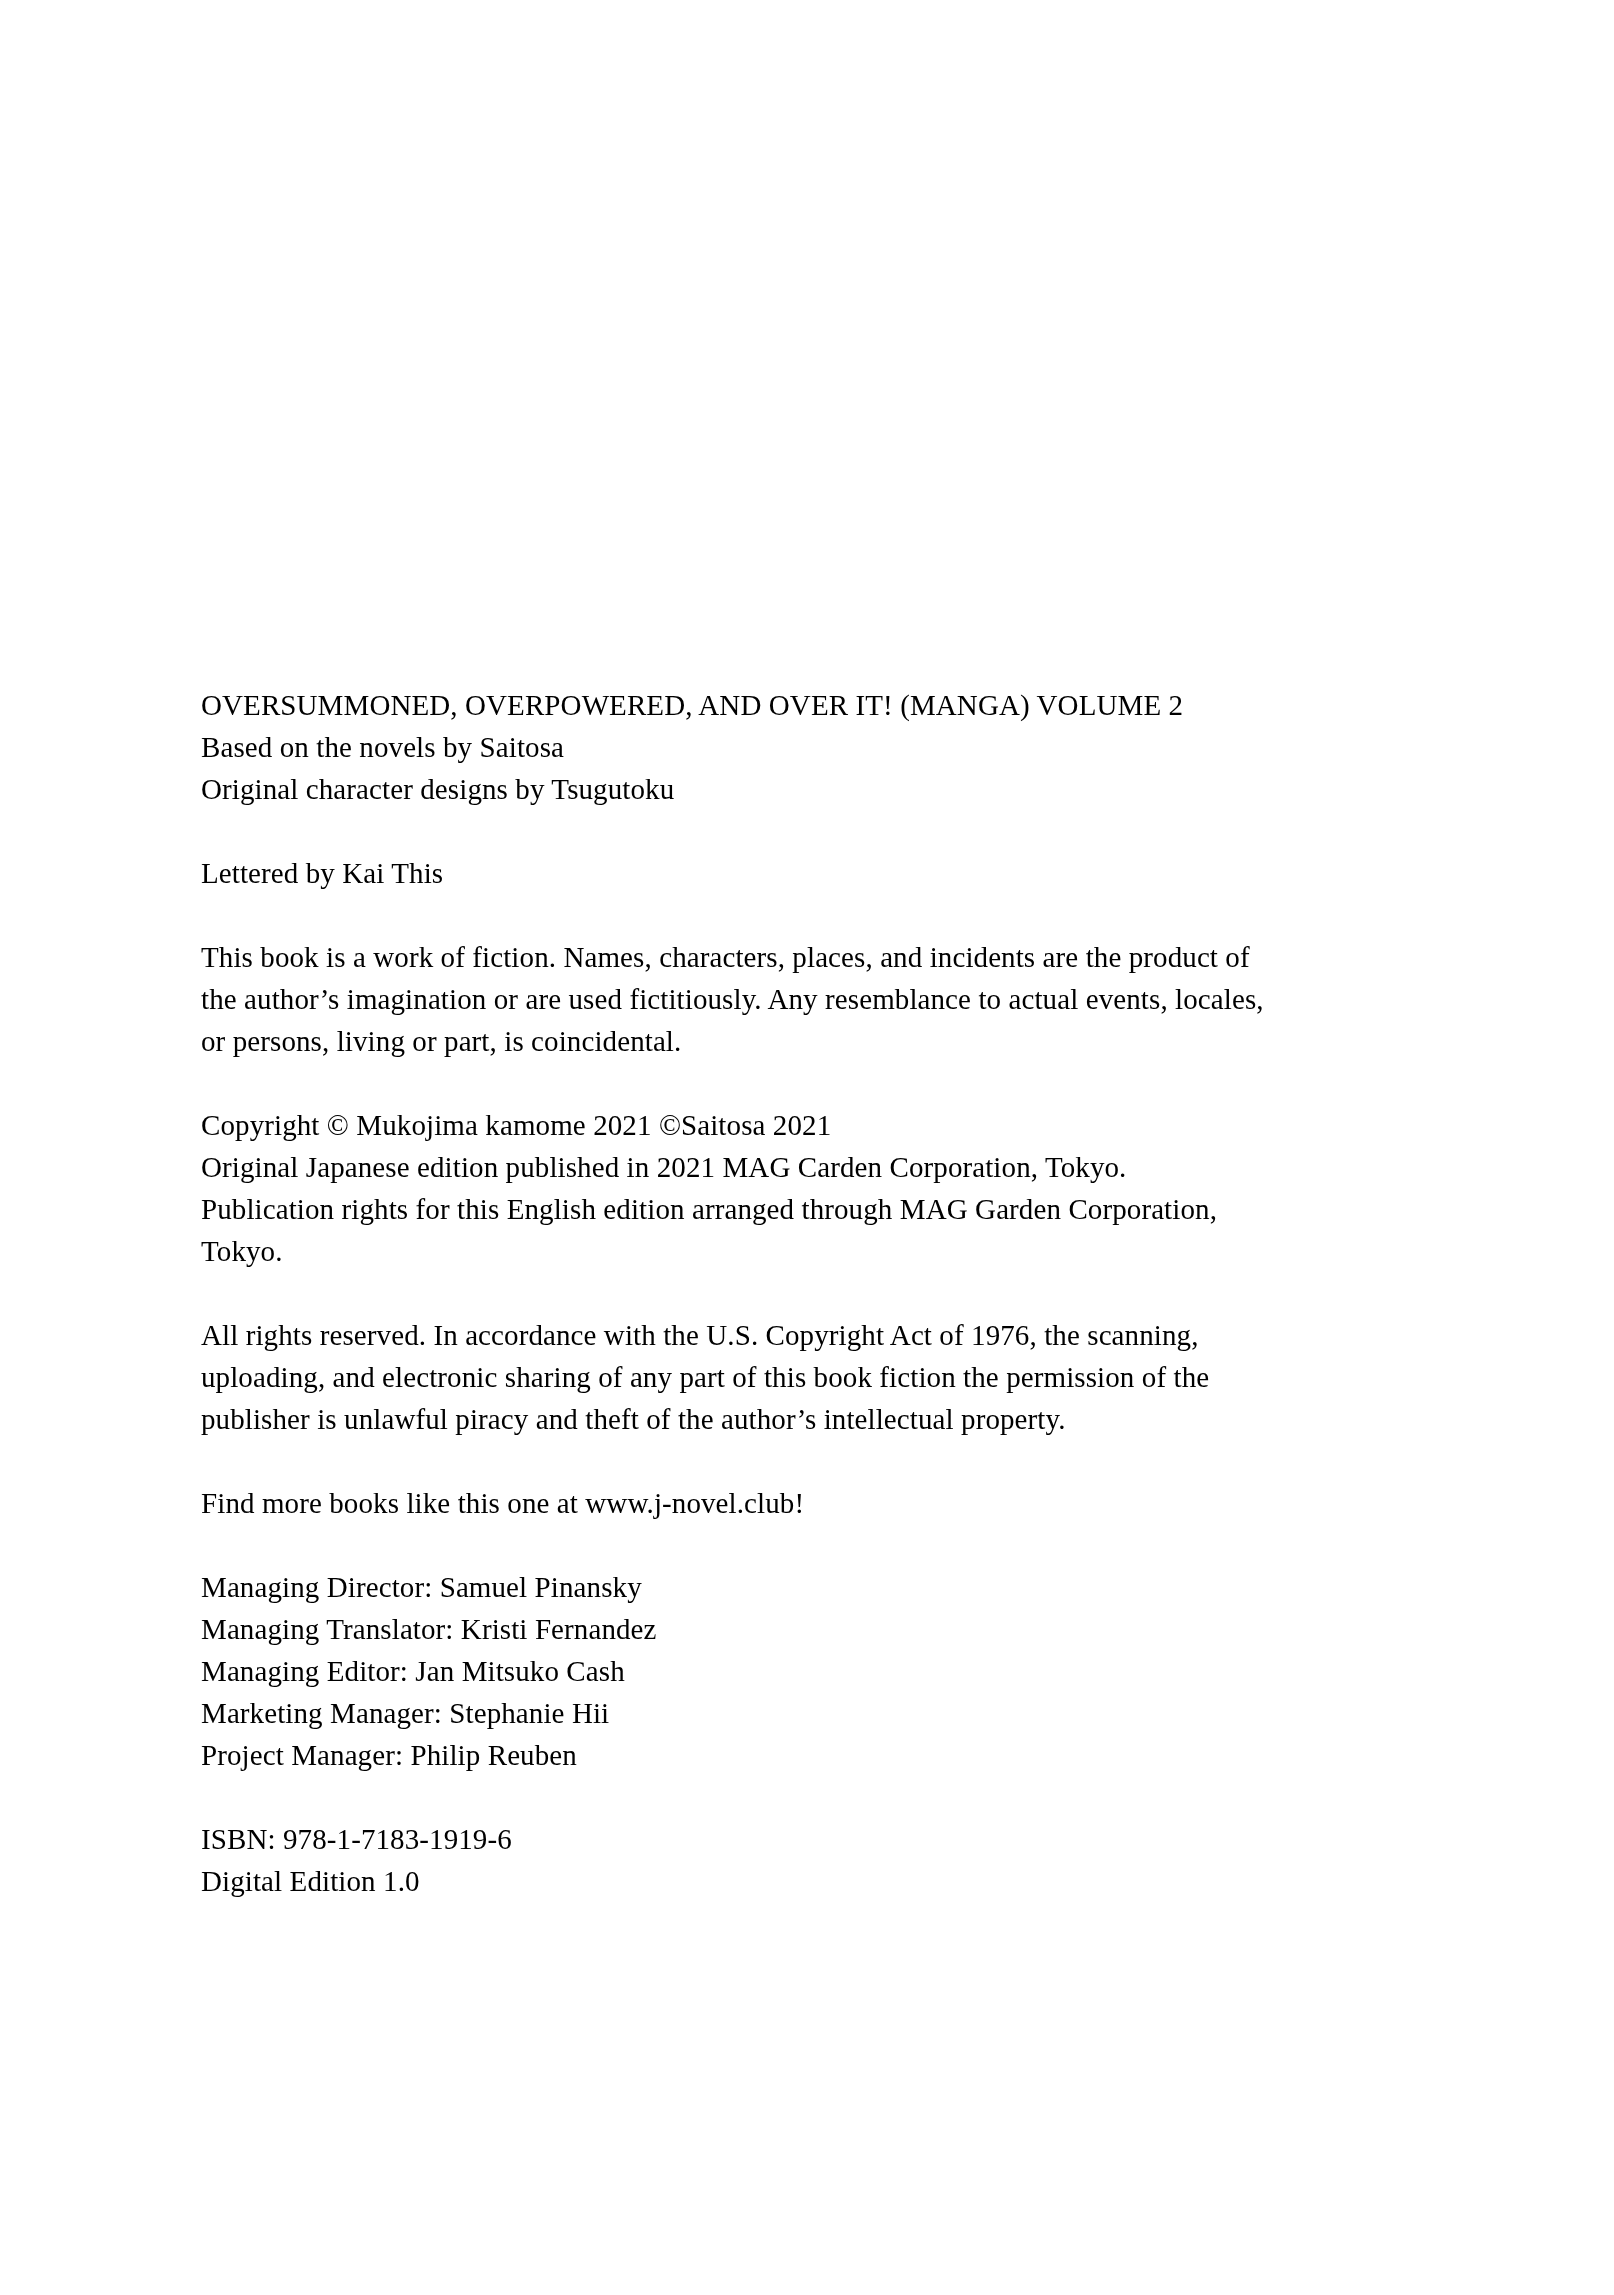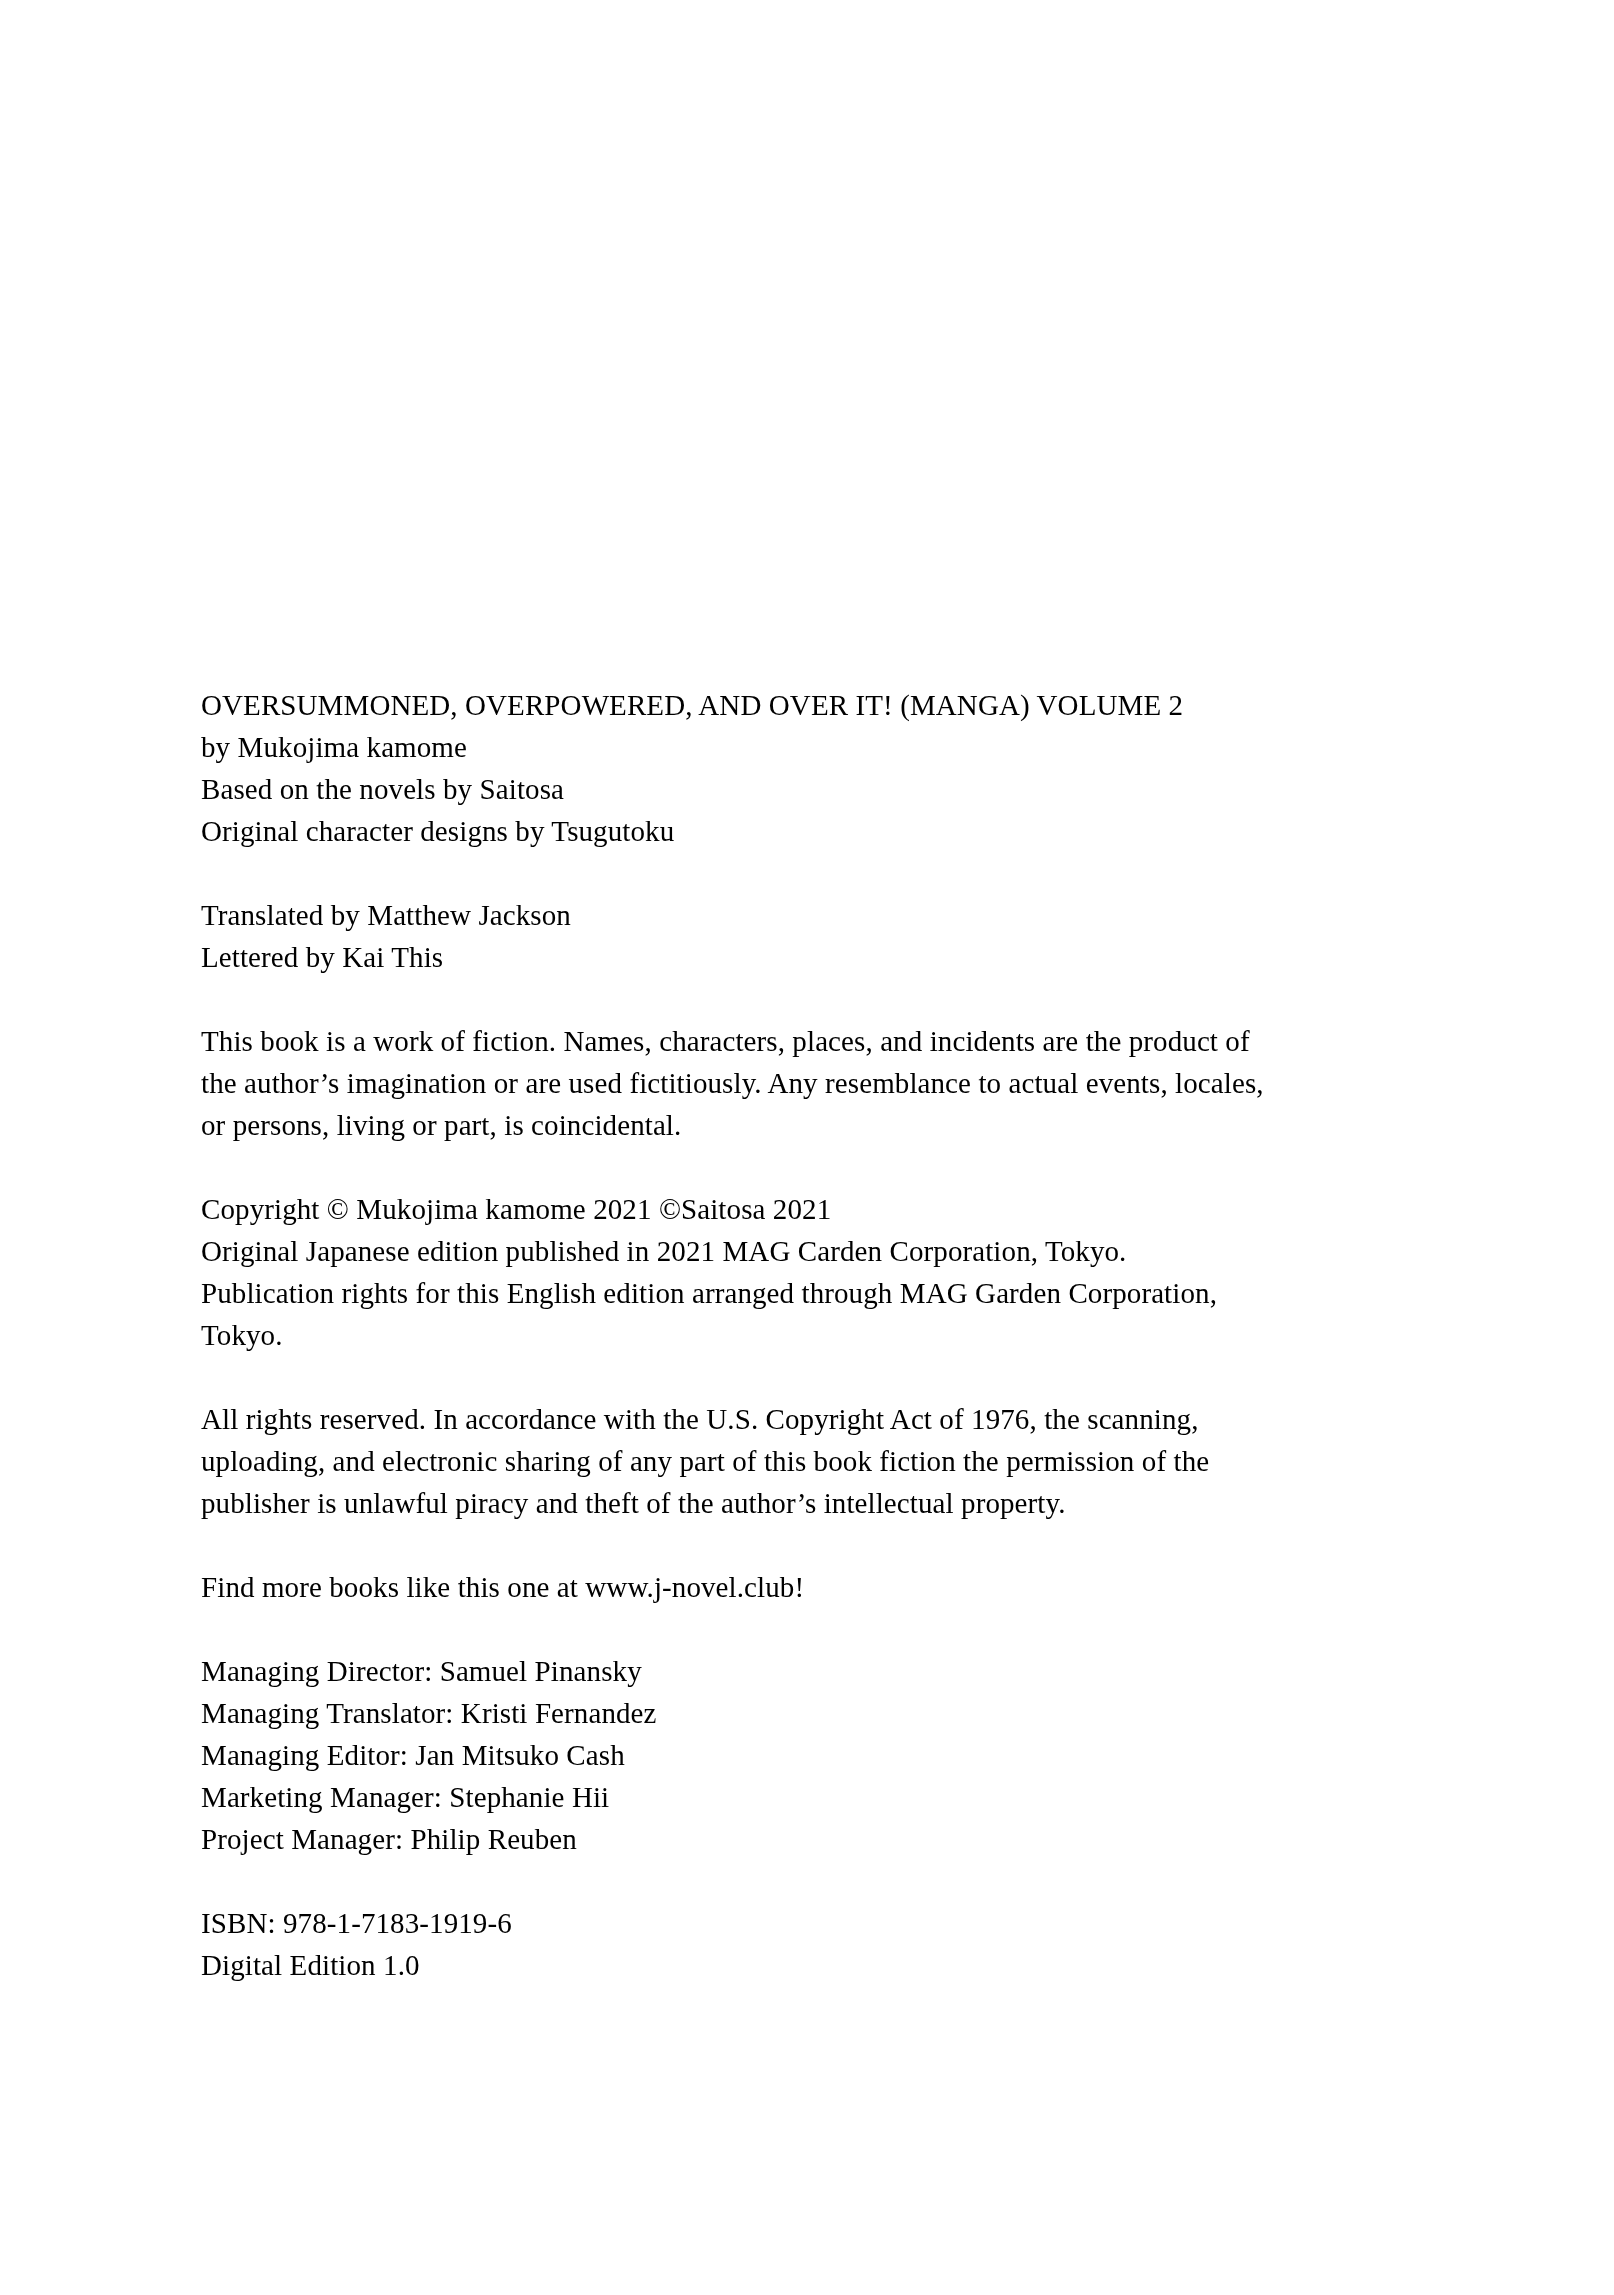--- a/index.html
+++ b/index.html
@@ -36,27 +36,25 @@
     letter-spacing: 0.1px;
   }
 </style>
 </head>
 <body>
 
 <div class="page">
 
   <div class="para">
     <div class="line">OVERSUMMONED, OVERPOWERED, AND OVER IT! (MANGA) VOLUME 2</div>
-    <div class="line">by Mukojima kamome</div>
     <div class="line">Based on the novels by Saitosa</div>
     <div class="line">Original character designs by Tsugutoku</div>
   </div>
 
   <div class="para">
-    <div class="line">Translated by Matthew Jackson</div>
     <div class="line">Lettered by Kai This</div>
   </div>
 
   <div class="para">
     <div class="line">This book is a work of fiction. Names, characters, places, and incidents are the product of</div>
     <div class="line">the author’s imagination or are used fictitiously. Any resemblance to actual events, locales,</div>
     <div class="line">or persons, living or part, is coincidental.</div>
   </div>
 
   <div class="para">

